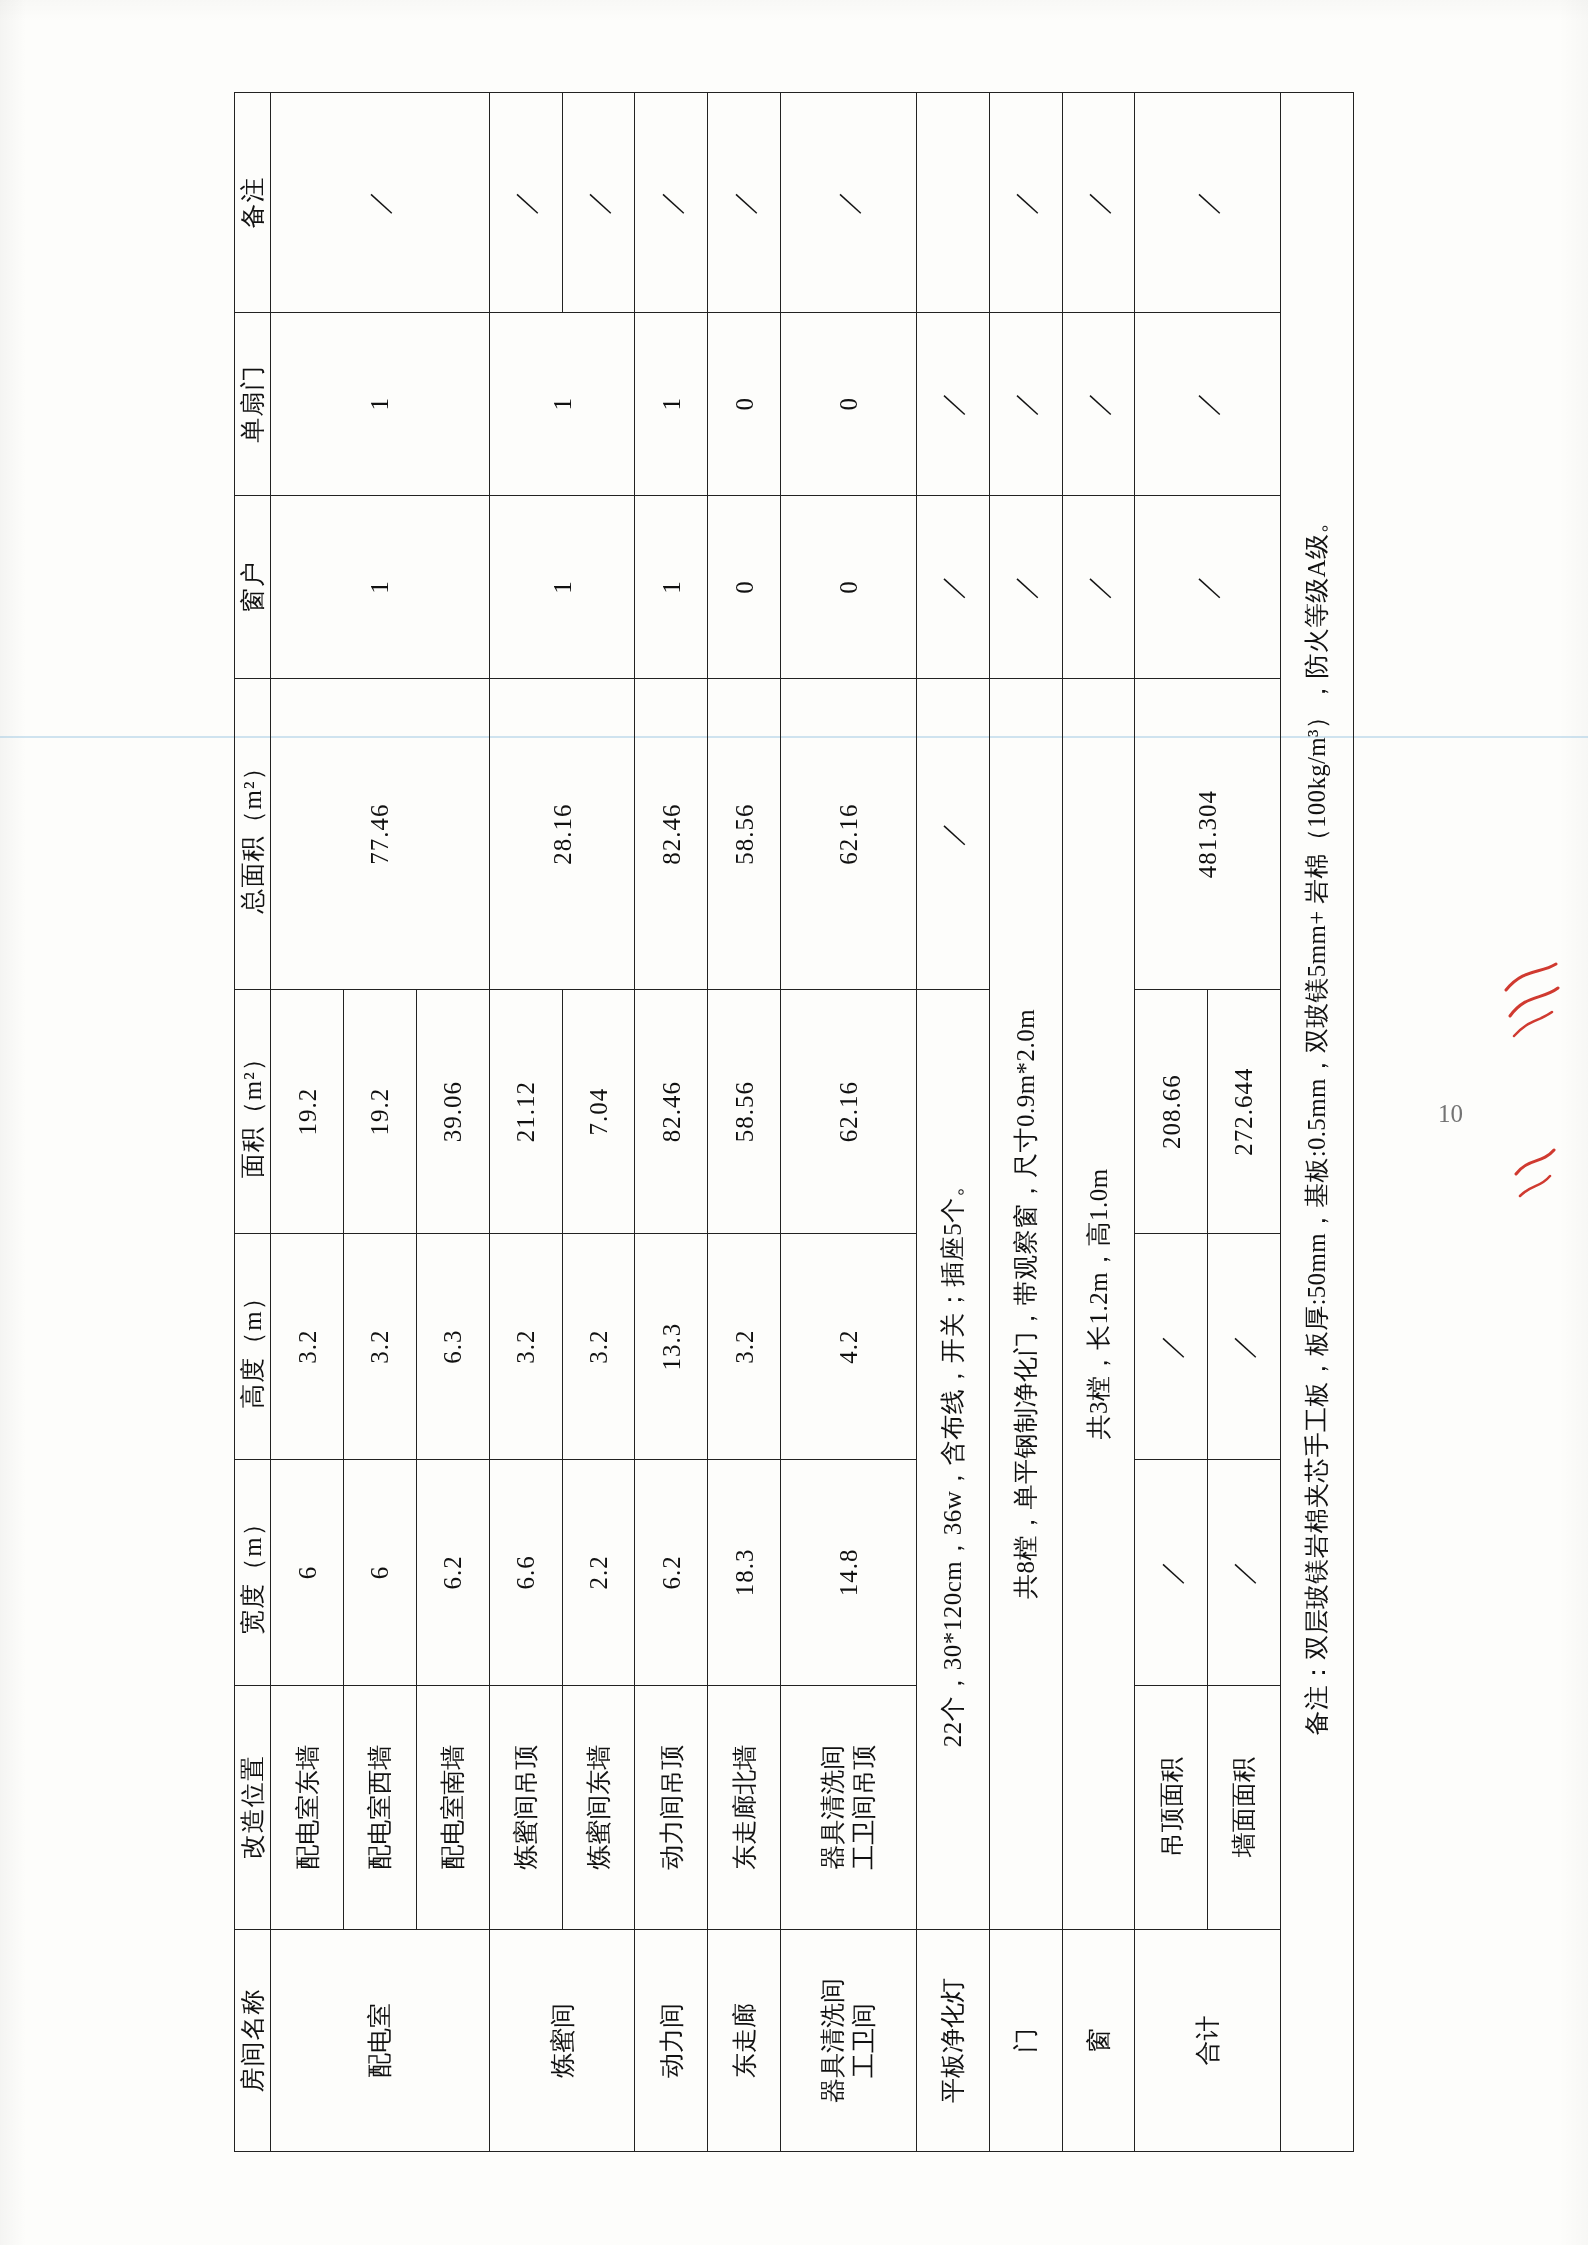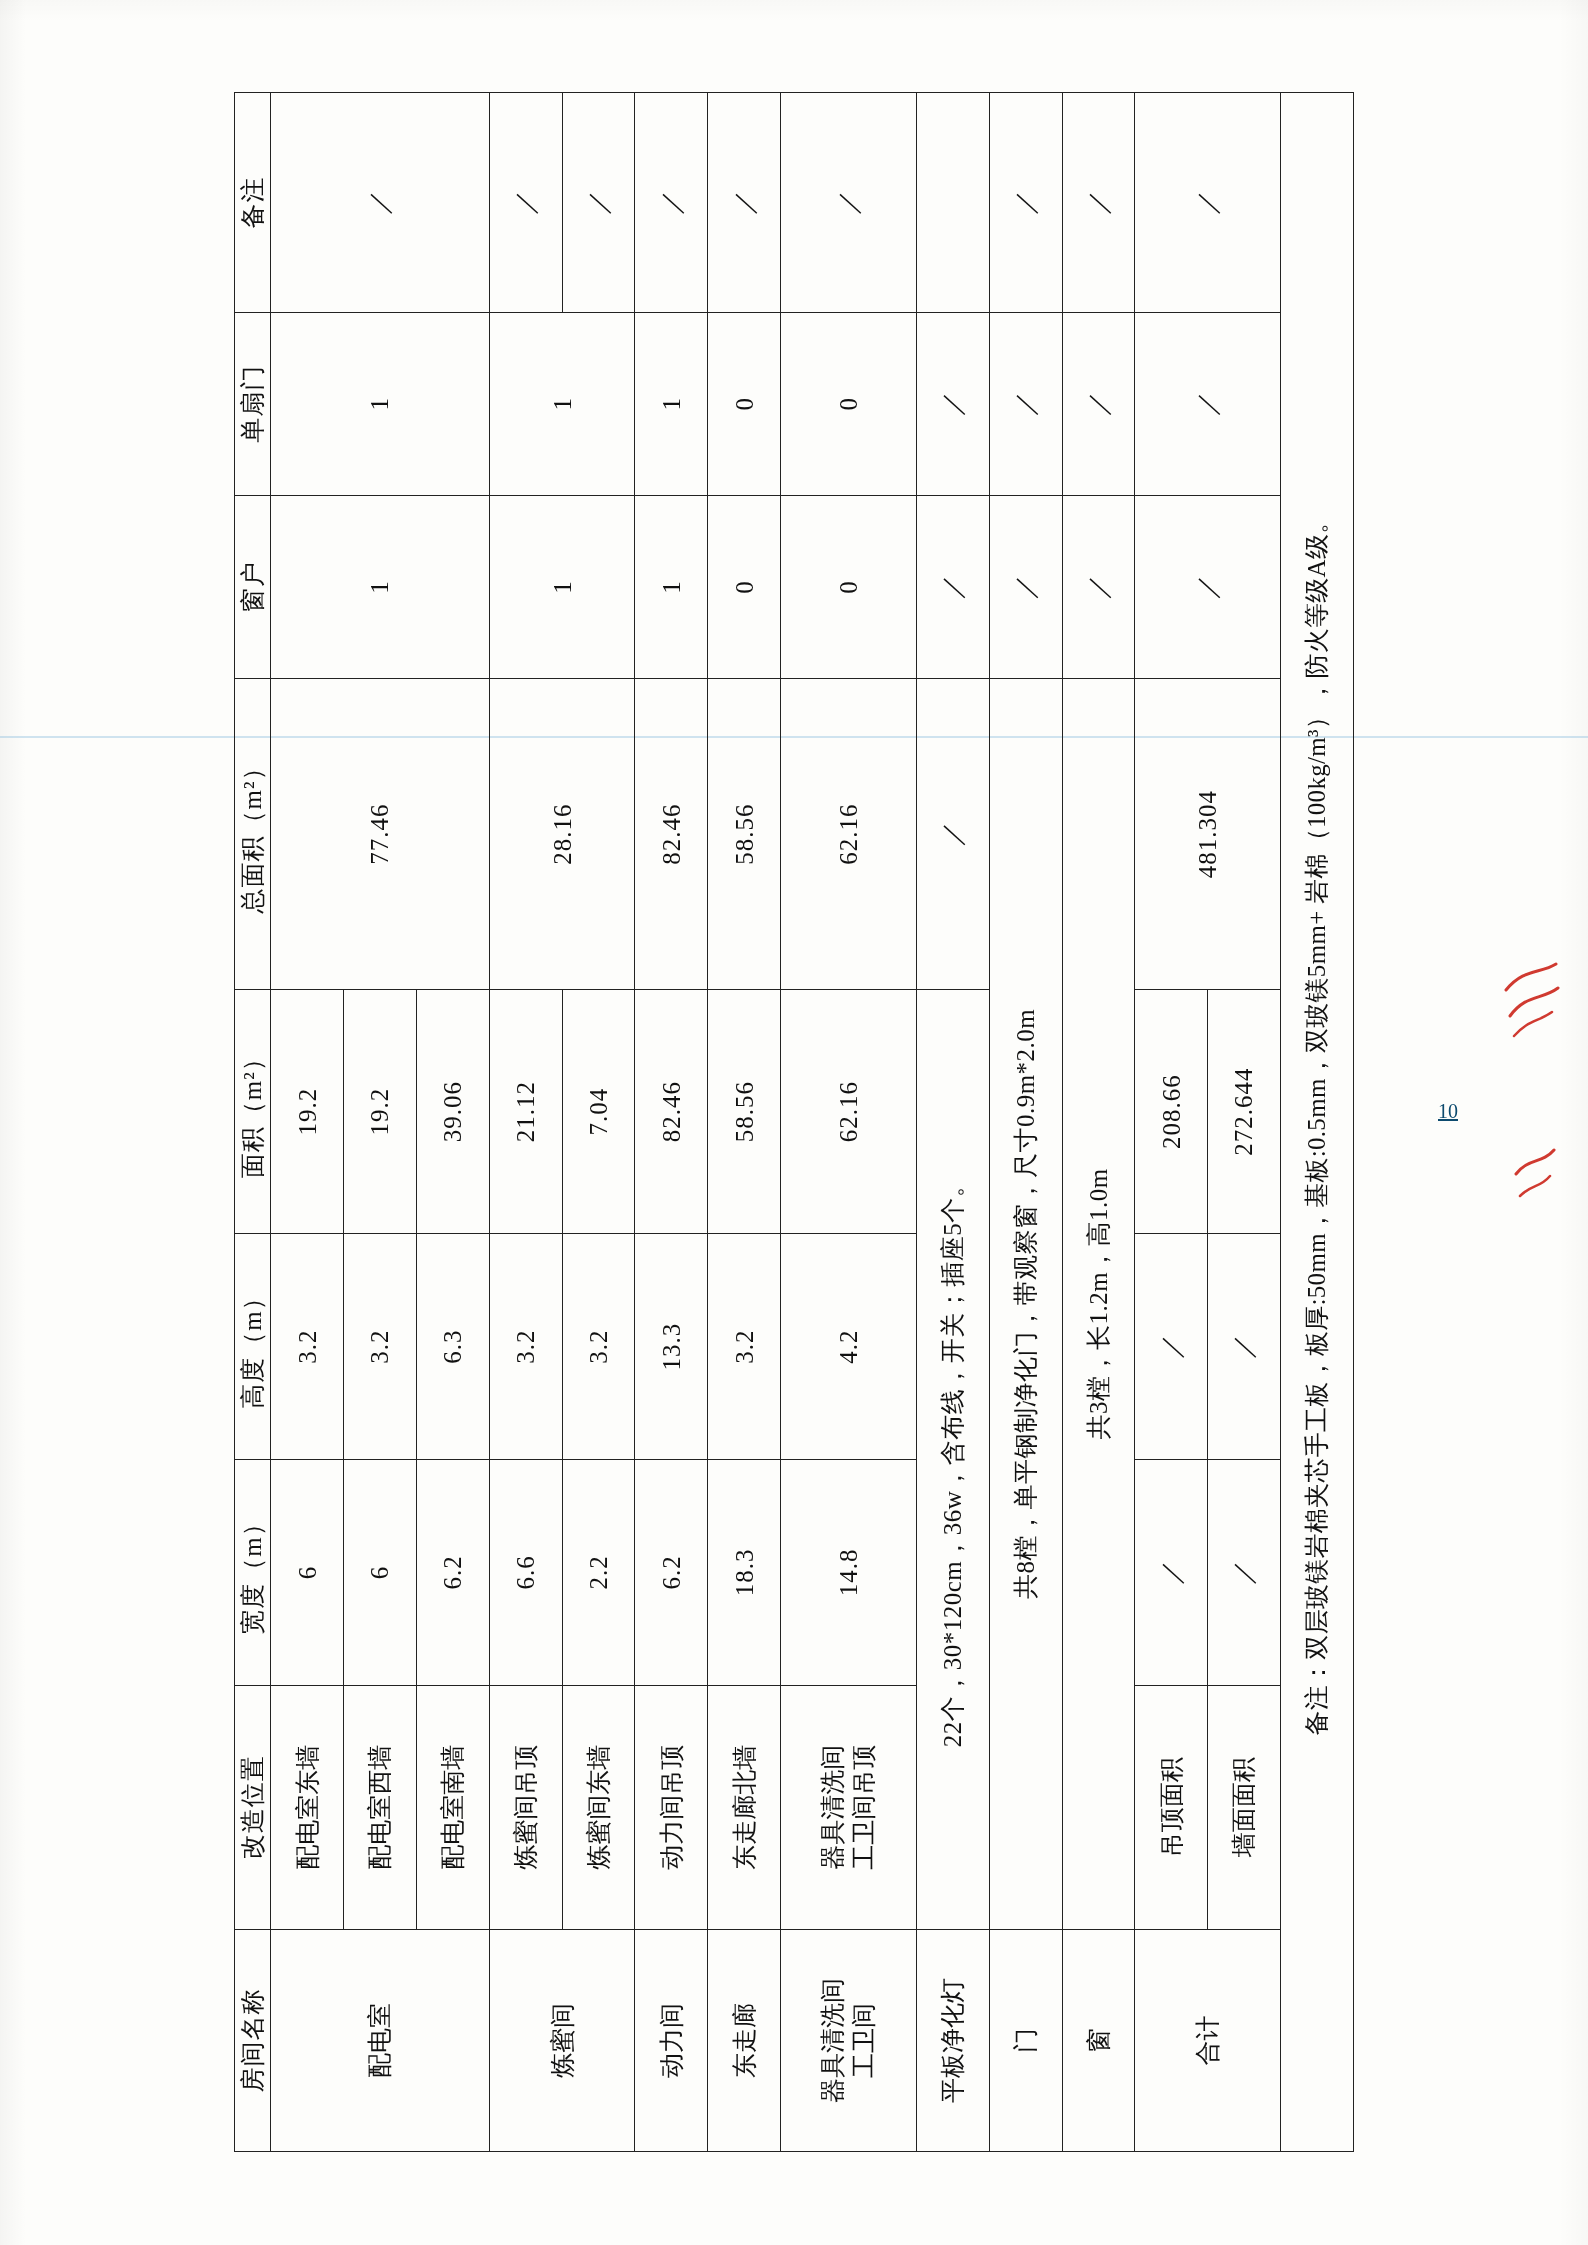--- a/index.html
+++ b/index.html
@@ -94,24 +94,23 @@
     padding-left: 16px;
     font-size: 25px;
     letter-spacing: 0.3px;
   }
 
   
   #page-number {
     position: absolute;
     left: 1438px;
     top: 1100px;
-    font-size: 20px;
-    color: #0c4a6e;
+    font-size: 25px;
+    color: #737373;
     font-family: "Liberation Serif", serif;
-    text-decoration: underline;
   }
 
   
   #red-mark {
     position: absolute;
     left: 1498px;
     top: 960px;
     width: 70px;
     height: 300px;
     pointer-events: none;

